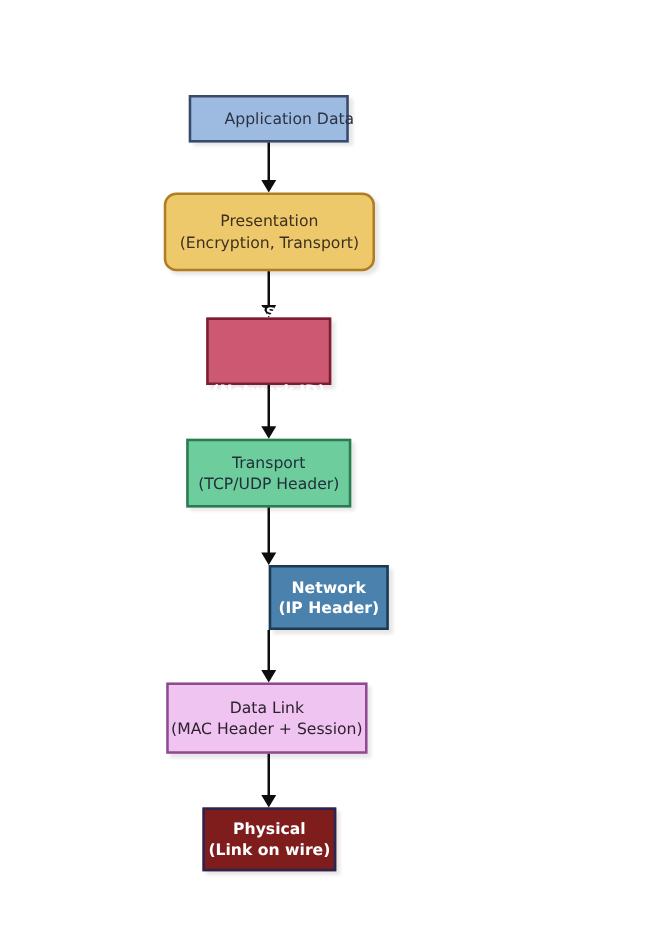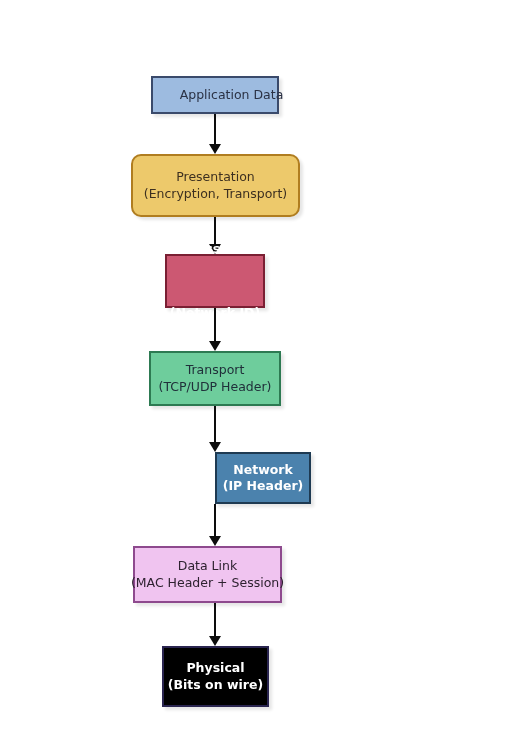--- a/index.html
+++ b/index.html
@@ -79,27 +79,27 @@
     background: #6ecd9c; border-color: #2d7a52; color: #20303a;
     font-size: 12.5px;
   }
   #node-network {
     left: 167px; top: 452px; width: 96px; height: 52px;
     background: #4b82ad; border-color: #1e3a52; color: #ffffff;
     font-size: 12.5px;
     margin-left: 48px;
   }
   #node-datalink {
-    left: 133px; top: 546px; width: 149px; height: 57px;
+    left: 133px; top: 546px; width: 161px; height: 57px;
     background: #f0c4f0; border-color: #8e4a8e; color: #2e2230;
     font-size: 12.5px;
   }
   #node-physical {
-    left: 162px; top: 646px; width: 107px; height: 61px;
-    background: #000000; border-color: #2a2550; color: #ffffff;
+    left: 162px; top: 646px; width: 107px; height: 51px;
+    background: #7f1d1d; border-color: #2a2550; color: #ffffff;
     font-size: 12.5px;
   }
 
   
   .arrow {
     position: absolute;
     left: 214px;
     width: 2px;
     background: #0d0d0d;
   }
@@ -174,16 +174,16 @@
     <span class="line1">Data Link</span>
     <span class="line2">(MAC Header + Session)</span>
   </div>
 
   <div class="arrow" id="arrow-6">
     <span class="head"></span>
   </div>
 
   <div class="node t-bold" id="node-physical">
     <span class="line1">Physical</span>
-    <span class="line2">(Bits on wire)</span>
+    <span class="line2">(Link on wire)</span>
   </div>
 
 </div>
 
 </body></html>

